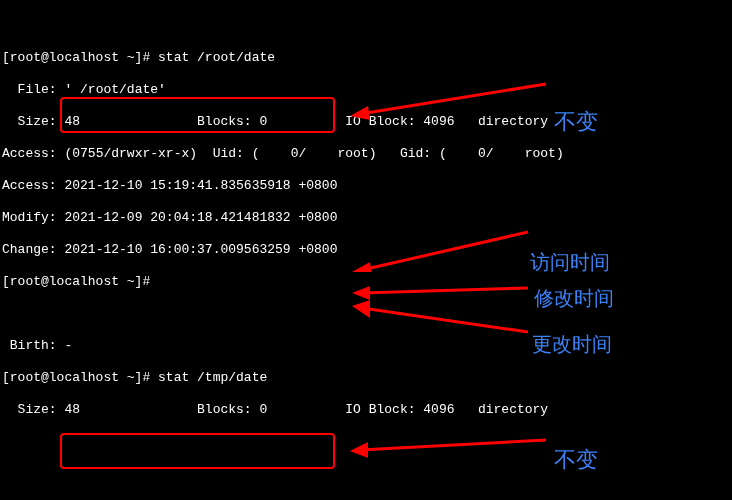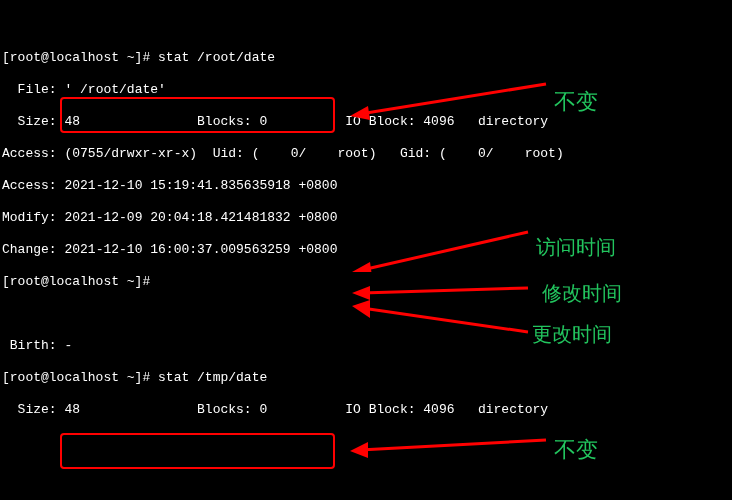--- a/index.html
+++ b/index.html
@@ -22,26 +22,26 @@
   .line { display:block; height:16px; }
   .highlight-box {
     position: absolute;
     border: 2px solid #ff0000;
     border-radius: 4px;
     box-sizing: border-box;
     pointer-events: none;
   }
   .anno {
     position: absolute;
-    color: #22c55e;
-    font-family: Liberation Sans, sans-serif;
+    color: #3b82f6;
+    font-family: Liberation Mono, monospace;
     font-size: 20px;
     pointer-events: none;
     display:flex;
-    align-items:center;
+    align-items:flex-end;
     white-space: nowrap;
   }
   .anno svg { flex: none; }
 </style>
 </head>
 <body>
 
 <div class="terminal">
 
 
@@ -88,29 +88,29 @@
       <polygon points="2,44 20,34 22,48" fill="#ff0000"></polygon>
     </svg>
   <span style="margin-left:6px;font-size:22px;">不变</span>
 </div>
 
 <div class="anno" style="left:350px; top:222px;">
   <svg width="180" height="50">
       <path d="M178 10 L12 48" stroke="#ff0000" stroke-width="3" fill="none"></path>
       <polygon points="2,50 20,40 22,54" fill="#ff0000"></polygon>
     </svg>
-  <span style="margin-left:6px;">访问时间</span>
+  <span style="">访问时间</span>
 </div>
 
 <div class="anno" style="left:350px; top:278px;">
   <svg width="180" height="30">
       <path d="M178 10 L12 15" stroke="#ff0000" stroke-width="3" fill="none"></path>
       <polygon points="2,15 20,8 20,22" fill="#ff0000"></polygon>
     </svg>
-  <span style="margin-left:12px;">修改时间</span>
+  <span style="margin-left:4px;">修改时间</span>
 </div>
 
 <div class="anno" style="left:350px; top:300px;">
   <svg width="180" height="40">
       <path d="M178 32 L12 8" stroke="#ff0000" stroke-width="3" fill="none"></path>
       <polygon points="2,6 20,0 20,18" fill="#ff0000"></polygon>
     </svg>
   <span style="margin-left:2px;position:relative;top:14px;">更改时间</span>
 </div>
 

